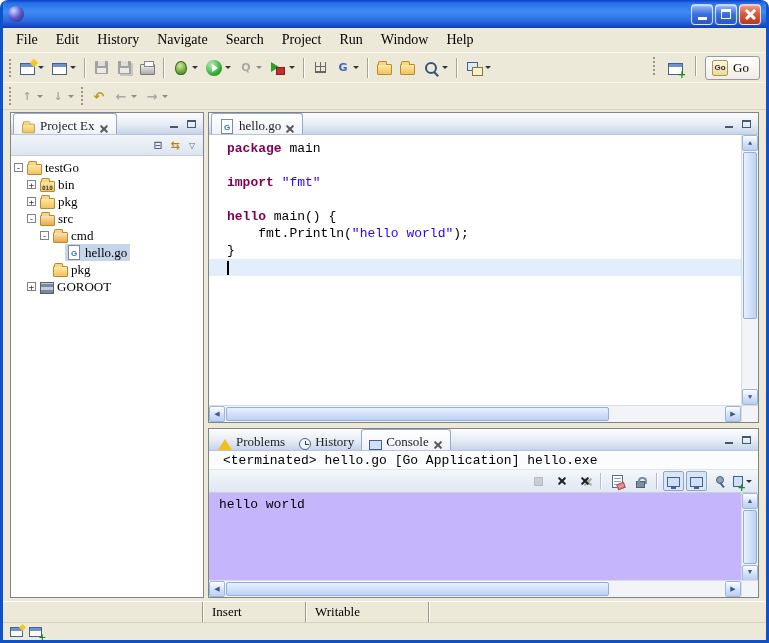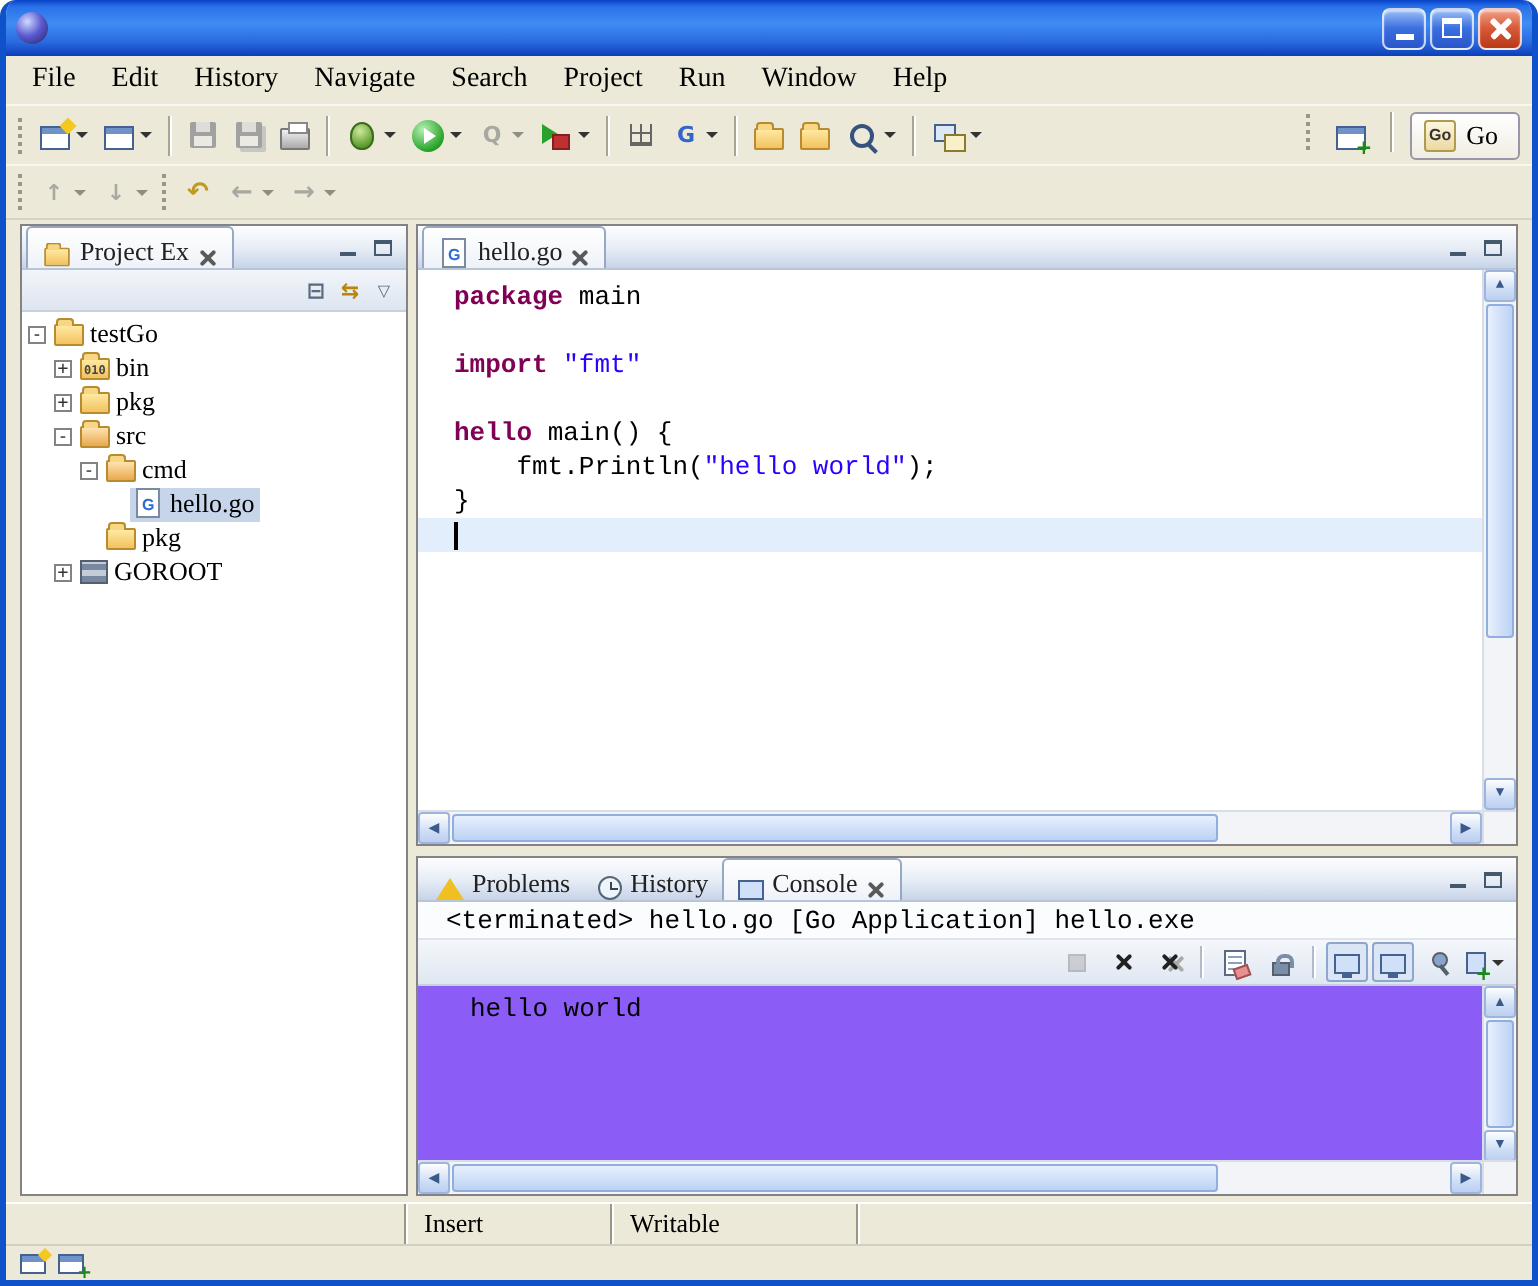--- a/index.html
+++ b/index.html
@@ -104,21 +104,21 @@
   .vtools{flex:0 0 21px;display:flex;align-items:center;justify-content:flex-end;gap:3px;
     background:linear-gradient(180deg,#f2f5fa,#dde5f0);border-bottom:1px solid #c8d0dc;padding:0 4px}
   .vtools .gi{height:15px}
 
   
   .tree{flex:1;overflow:hidden;padding-top:3px}
   .trow{display:flex;align-items:center;height:17px;gap:3px}
   .exp{width:9px;height:9px;border:1px solid #848284;background:#fff;display:flex;align-items:center;justify-content:center;
     font:9px/8px "DejaVu Sans Mono",monospace;color:#333;flex:0 0 9px}
   .exp.none{border:none;background:transparent}
-  .tsel{display:flex;gap:3px;padding:0 3px 0 1px;height:17px}
+  .tsel{display:flex;align-items:center;gap:3px;padding:0 3px 0 1px;height:17px}
   .trow.selected .tsel{background:#c6d5ea}
 
   
   .ed-main{flex:1;display:flex;min-height:0;font-family:Liberation Mono, monospace;font-size:13px}
   .ed-text{flex:1;padding-top:5px;overflow:hidden;cursor:text;background:#fff}
   .cl{height:17px;line-height:17px;white-space:pre;padding-left:18px}
   .kw{color:#7F0055;font-weight:bold}
   .str{color:#2A00FF}
   .cl.cur{background:#e3eefc}
   .caret{display:inline-block;width:2px;height:14px;background:#000;vertical-align:middle}
@@ -155,21 +155,21 @@
   .i-clear::before{content:"";position:absolute;left:1px;top:2px;right:1px;height:7px;
     background:repeating-linear-gradient(0deg,#8aa0c0 0 1px,transparent 1px 3px)}
   .i-clear::after{content:"";position:absolute;right:-3px;bottom:-2px;width:6px;height:4px;background:#e89090;border:1px solid #a05050;transform:rotate(-20deg)}
   .i-lock{width:9px;height:7px;background:#7a8ea8;border:1px solid #55606e;position:relative;margin-top:6px}
   .i-lock::before{content:"";position:absolute;left:1px;top:-5px;width:5px;height:5px;border:2px solid #7a8ea8;border-bottom:none;border-radius:4px 4px 0 0}
   .i-pin{width:14px;height:14px;position:relative}
   .i-pin::before{content:"";position:absolute;left:3px;top:2px;width:6px;height:6px;border-radius:50%;background:#8aa4c8;border:1px solid #55606e}
   .i-pin::after{content:"";position:absolute;left:8px;top:8px;width:2px;height:6px;background:#55606e;transform:rotate(-40deg)}
   .csep{width:2px;height:16px;margin:0 3px;border-left:1px solid #b0bccc;border-right:1px solid #fff}
   .cbody{flex:1;display:flex;min-height:0}
-  .cout{flex:1;padding:4px 26px;font:13px "Liberation Mono","DejaVu Sans Mono",monospace;white-space:pre;background:#8b5cf6;overflow:hidden}
+  .cout{flex:1;padding:4px 10px;font:13px "Liberation Mono","DejaVu Sans Mono",monospace;white-space:pre;background:#c4b5fd;overflow:hidden}
 
   
   .statusbar{flex:0 0 21px;display:flex;align-items:stretch;background:#ECE9D8;border-top:1px solid #fff;font-size:13px}
   .sspace{flex:0 0 199px}
   .scell{display:flex;align-items:center;padding:0 9px;border-left:1px solid #9a9786;box-shadow:inset 1px 0 0 #fff;white-space:nowrap}
   .scw{flex:0 0 123px}.sci{flex:0 0 103px}.scr{flex:1}
   .trimbar{flex:0 0 18px;display:flex;align-items:center;gap:6px;padding:0 7px;background:#ECE9D8;border-top:1px solid #d4d0c0}
   .i-trimwin{width:13px;height:10px;border:1px solid #44618f;background:#fff;position:relative}
   .i-trimwin::before{content:"";position:absolute;left:0;top:0;right:0;height:3px;background:#6f93c8}
   .i-trimwin.star::after{content:"";position:absolute;right:-3px;top:-3px;width:5px;height:5px;background:#f4c820;transform:rotate(45deg)}

